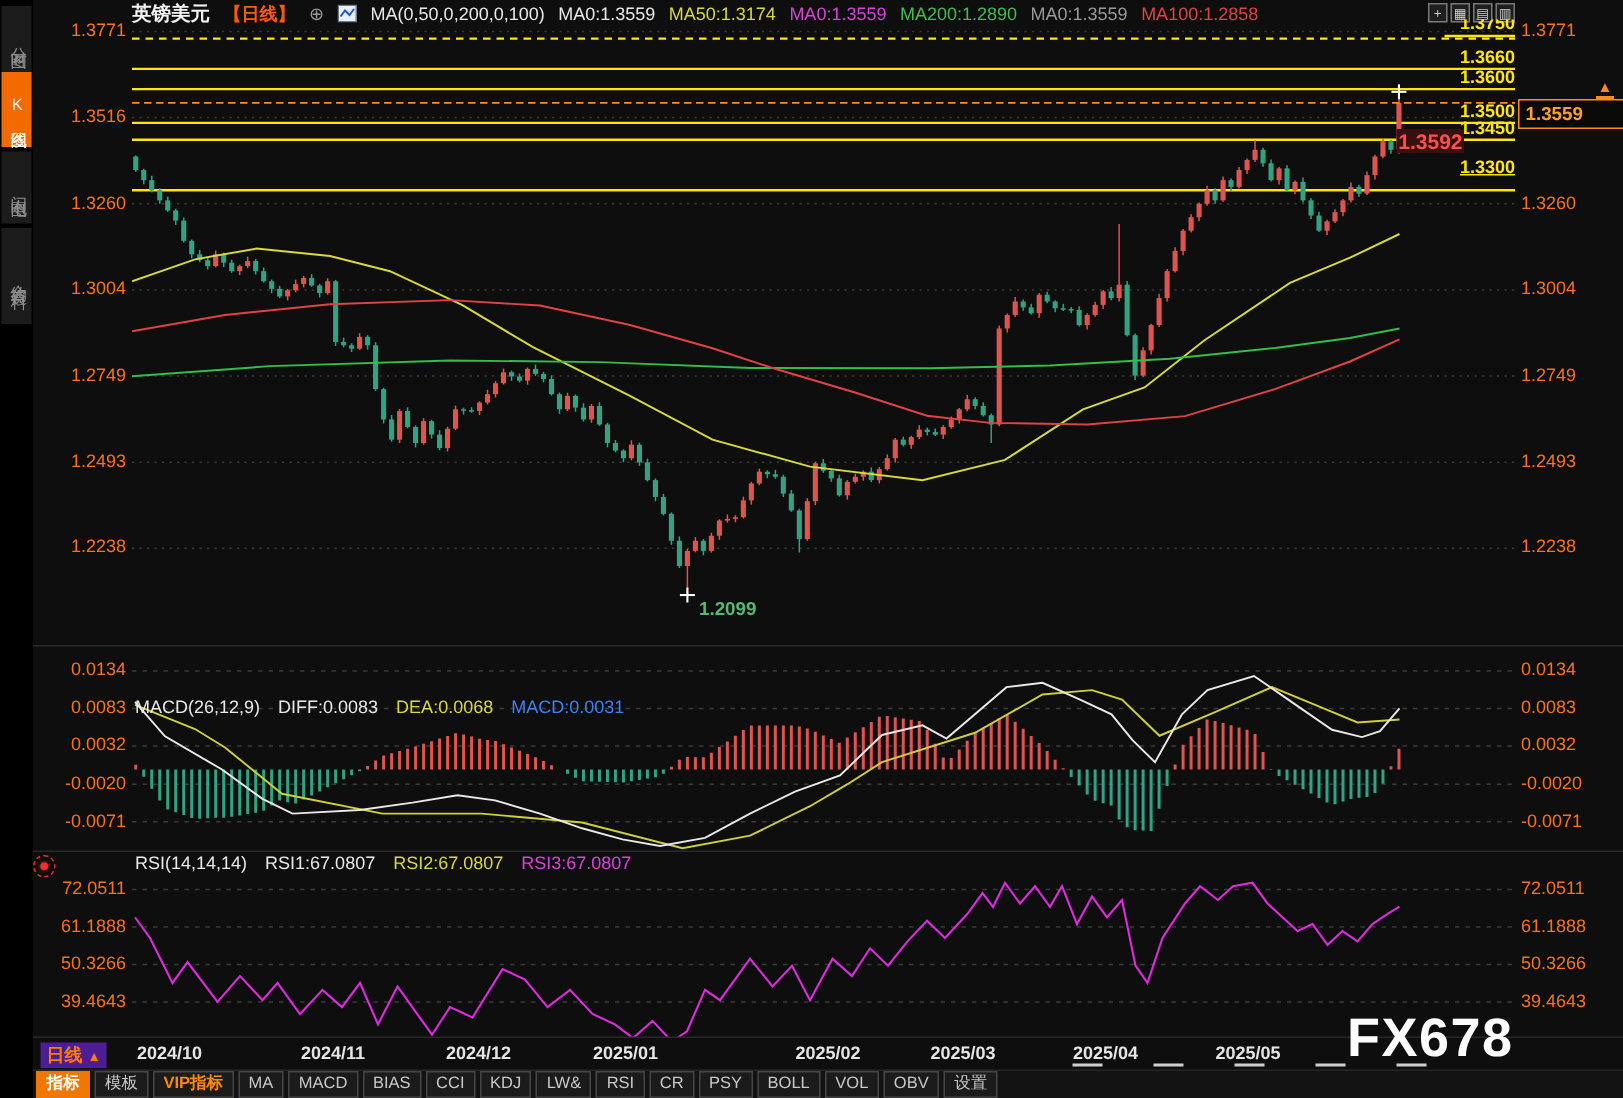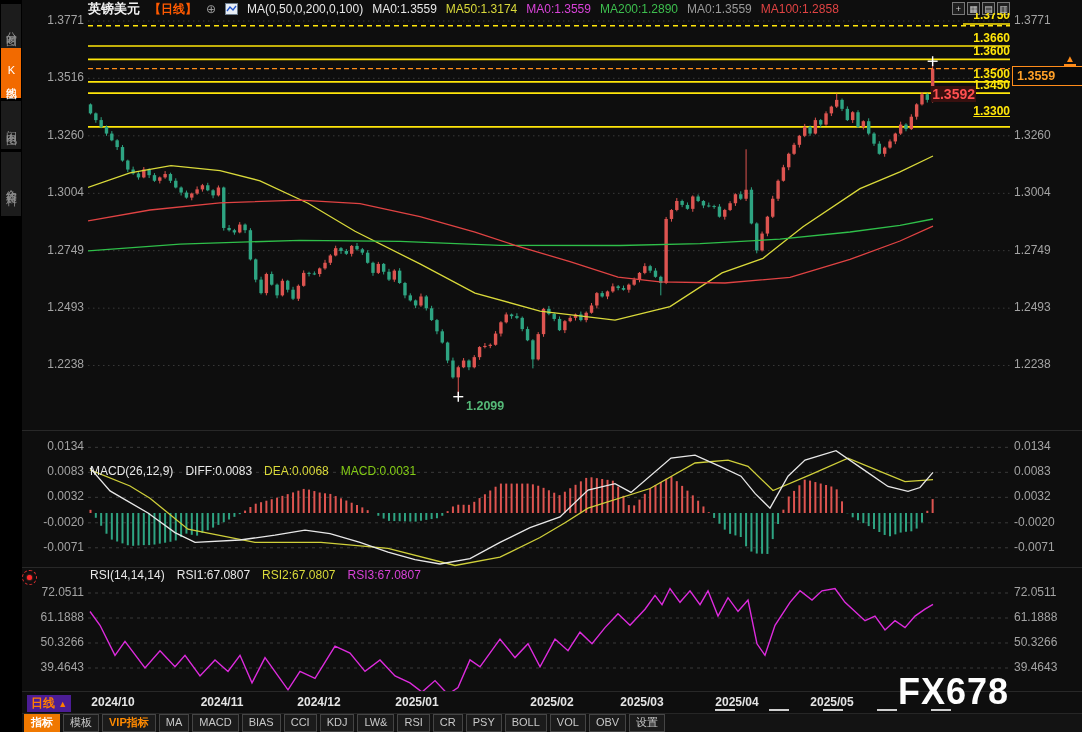--- a/index.html
+++ b/index.html
@@ -15,21 +15,21 @@
   
   .header{position:absolute;left:88px;top:1px;height:16px;display:flex;align-items:center;gap:9px;
     font-size:12px;color:#e8e8e8;white-space:nowrap;}
   .hdr-symbol{font-weight:bold;font-size:13px;color:#f2f2f2;}
   .hdr-period{color:#ff5a00;font-weight:bold;}
   .hdr-plus{color:#9a9a9a;font-size:12px;}
   .win-icons{position:absolute;top:2px;left:952px;display:flex;gap:2px;}
   .win-icon{width:13px;height:13px;border:1px solid #787878;background:#1e1e1e;color:#cfcfcf;
     font-size:9px;line-height:12px;text-align:center;cursor:pointer;box-sizing:border-box;}
   
-  .ylab{position:absolute;font-size:12px;color:#a3a3a3;height:13px;line-height:13px;}
+  .ylab{position:absolute;font-size:12px;color:#f97316;height:13px;line-height:13px;}
   .ylab.l{left:0;width:84px;text-align:right;}
   .ylab.r{left:1014px;width:66px;text-align:left;}
   .hline-lab{position:absolute;width:110px;left:900px;text-align:right;color:#ffe60a;
     font-size:12px;font-weight:bold;}
   .clip-lab{position:absolute;left:900px;top:13px;width:110px;height:9px;overflow:hidden;text-align:right;}
   .clip-lab span{display:block;margin-top:-5px;color:#ffe60a;font-size:12px;font-weight:bold;}
   .hi-marker{position:absolute;left:862px;top:46px;width:114px;text-align:right;color:#ff5050;
     font-weight:bold;font-size:14px;background:transparent;margin-top:40px;}
   .hi-marker b{background:#38100f;padding:0 1px;font-weight:bold;}
   .lo-marker{position:absolute;left:466px;top:399px;color:#55b877;font-weight:bold;font-size:12.5px;}
@@ -674,21 +674,21 @@
   <div class="hi-marker"><b>1.3592</b></div>
   <div class="lo-marker">1.2099</div>
 
   <div class="price-box">1.3559</div>
   <div class="latest-arrow">▲</div>
 
   <div class="pane-hdr" style="top:432px;margin-top:32px;" id="macd-hdr">
       <span style="color: rgb(232, 232, 232);">MACD(26,12,9)</span>
       <span style="color: rgb(232, 232, 232);">DIFF:0.0083</span>
       <span style="color: rgb(217, 217, 58);">DEA:0.0068</span>
-      <span style="color: #84cc16; text-align: right;">MACD:0.0031</span>
+      <span style="color: #3b82f6; text-align: right;">MACD:0.0031</span>
     </div>
   <div class="pane-hdr" style="top:568px;" id="rsi-hdr">
       <span style="color: rgb(232, 232, 232);">RSI(14,14,14)</span>
       <span style="color: rgb(232, 232, 232);">RSI1:67.0807</span>
       <span style="color: rgb(217, 217, 58);">RSI2:67.0807</span>
       <span style="color: rgb(217, 67, 217);">RSI3:67.0807</span>
     </div>
 
   <div class="divider" style="top:430px;"></div>
   <div class="divider" style="top:567px;"></div>

